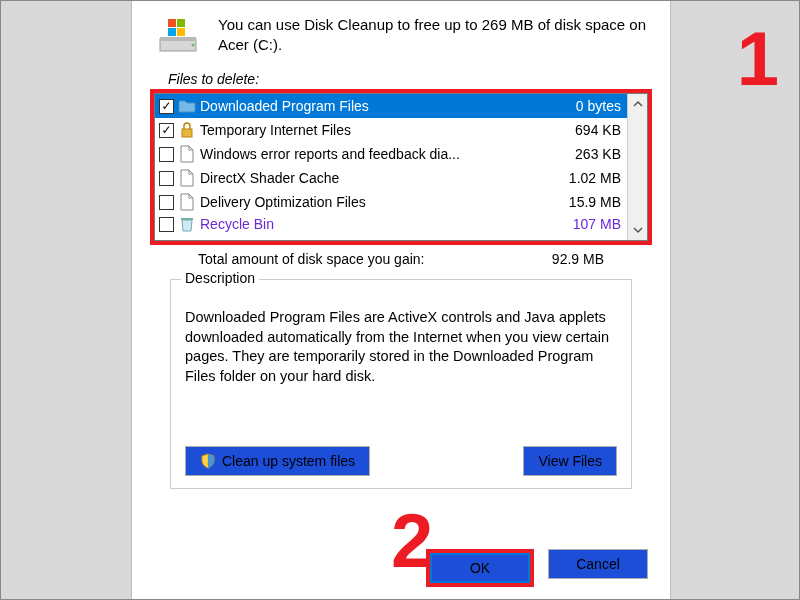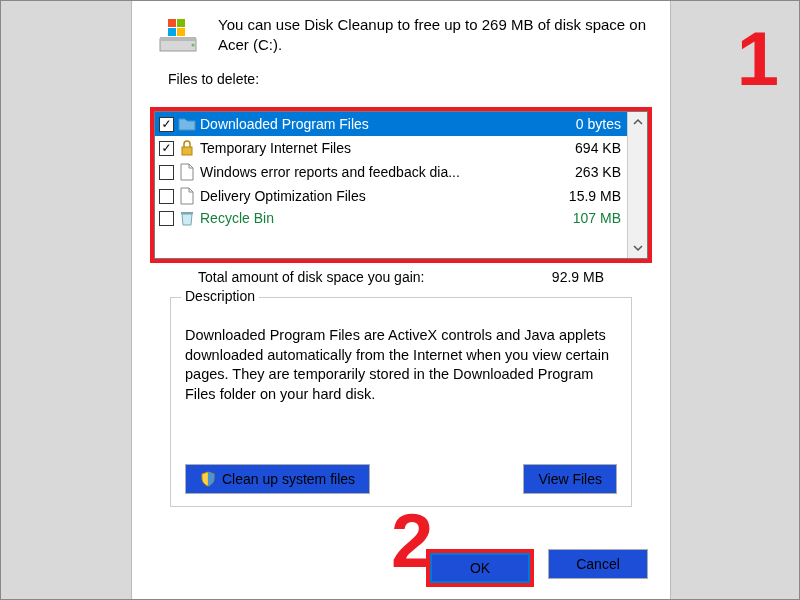--- a/index.html
+++ b/index.html
@@ -22,21 +22,21 @@
     width: 540px;
     height: 600px;
     background: #fff;
     border-left: 1px solid #bbb;
     border-right: 1px solid #bbb;
     padding: 12px 18px 0 18px;
   }
   .top-row { display: flex; align-items: center; gap: 18px; margin-bottom: 14px;}
   .drive-icon { width: 44px; height: 40px; flex: 0 0 44px; margin-left: 6px; margin-top:4px;}
   .summary { font-size: 15px; line-height: 1.35; }
-  .label-ftd { font-size:14px; margin-left:18px; margin-bottom:20px;}
+  .label-ftd { font-size:14px; margin-left:18px; margin-bottom:2px;font-style:italic;}
   .listwrap {
     border: 4px solid #ed1c24;
     position: relative;
     margin: 0 0 2px 0;
   }
   .listbox {
     border: 1px solid #7a7a7a;
     background:#fff;
     display:flex;
     height: 148px;
@@ -154,24 +154,35 @@
           <span class="fsize">263 KB</span>
         </div>
         <div class="row">
           <span class="cbx"></span>
           <span class="ficon">
             <svg viewBox="0 0 18 18">
                 <path d="M3 1h8l4 4v12H3z" fill="#fff" stroke="#888"></path>
                 <path d="M11 1v4h4" fill="none" stroke="#888"></path>
               </svg>
           </span>
+          <span class="fname">DirectX Shader Cache</span>
+          <span class="fsize">1.02 MB</span>
+        </div>
+        <div class="row">
+          <span class="cbx"></span>
+          <span class="ficon">
+            <svg viewBox="0 0 18 18">
+                <path d="M3 1h8l4 4v12H3z" fill="#fff" stroke="#888"></path>
+                <path d="M11 1v4h4" fill="none" stroke="#888"></path>
+              </svg>
+          </span>
           <span class="fname">Delivery Optimization Files</span>
           <span class="fsize">15.9 MB</span>
         </div>
-        <div class="row partial" style="color:#15803d;">
+        <div class="row partial" style="color:#6d28d9;">
           <span class="cbx"></span>
           <span class="ficon">
             <svg viewBox="0 0 18 18">
                 <path d="M4 5h10l-1 11H5z" fill="#cfeaf7" stroke="#7aa"></path>
                 <rect x="3" y="3" width="12" height="2" fill="#7aa"></rect>
               </svg>
           </span>
           <span class="fname">Recycle Bin</span>
           <span class="fsize">107 MB</span>
         </div>

